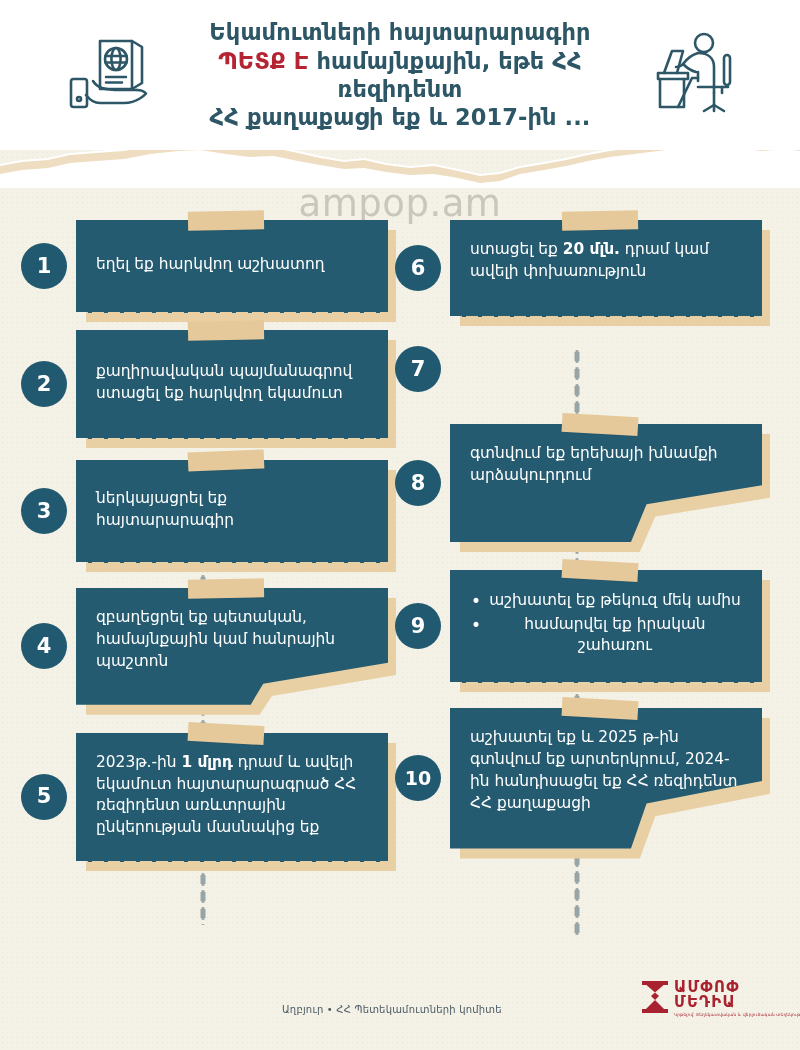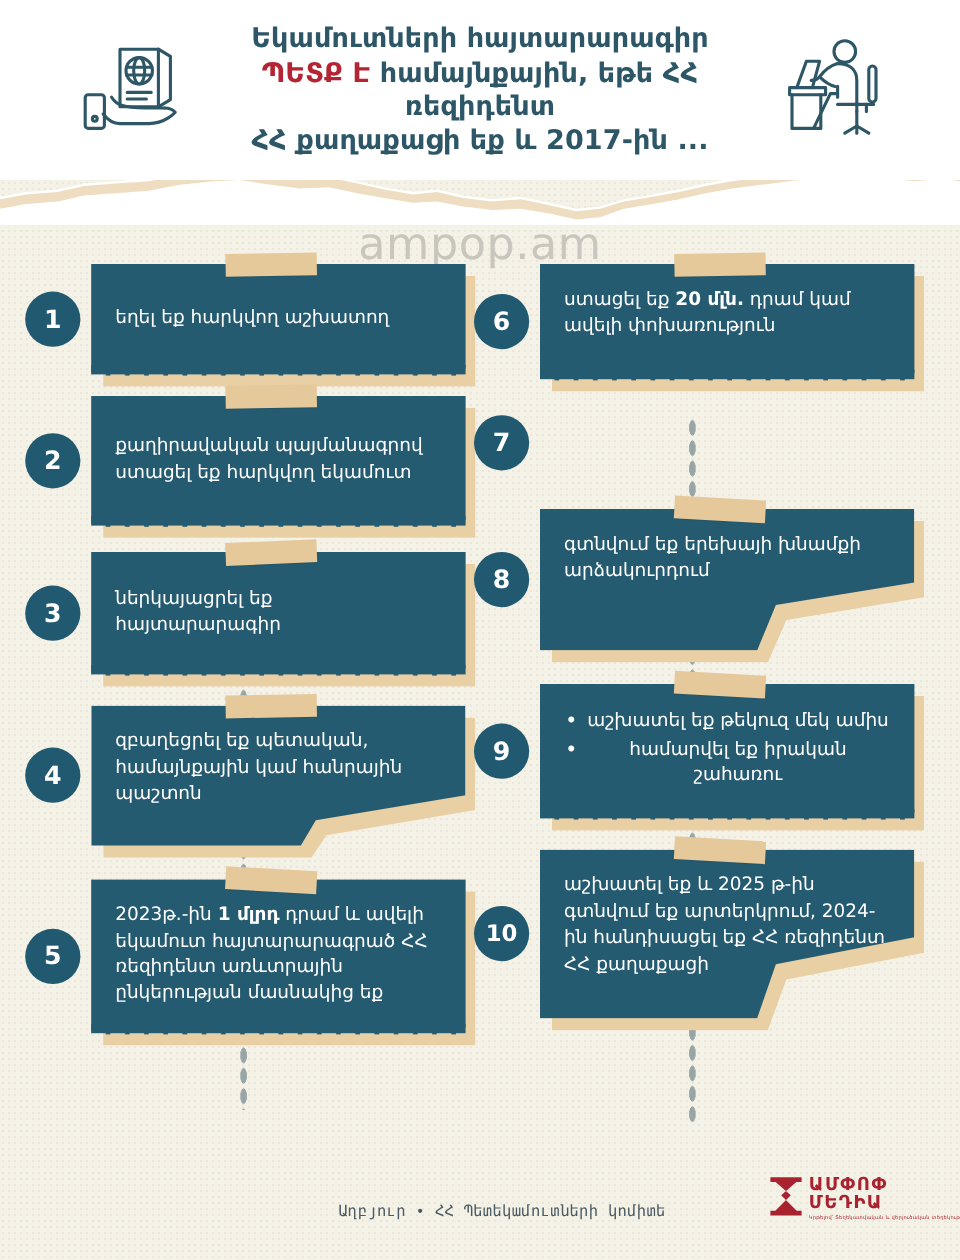--- a/index.html
+++ b/index.html
@@ -246,24 +246,23 @@
     left: 0; bottom: 14px;
     width: 800px;
     height: 54px;
     display: flex;
     align-items: center;
     z-index: 4;
   }
   #footer-source {
     position: absolute;
     left: 282px;
-    font-size: 13px;
+    font-size: 10px;
     color: #4b5b64;
     letter-spacing: .2px;
-    font-family: Liberation Mono, monospace;
   }
   #footer-logo {
     position: absolute;
     left: 640px;
     top: -2px;
     display: flex;
     align-items: flex-start;
     gap: 4px;
   }
   #logo-mark { flex: 0 0 auto; }

